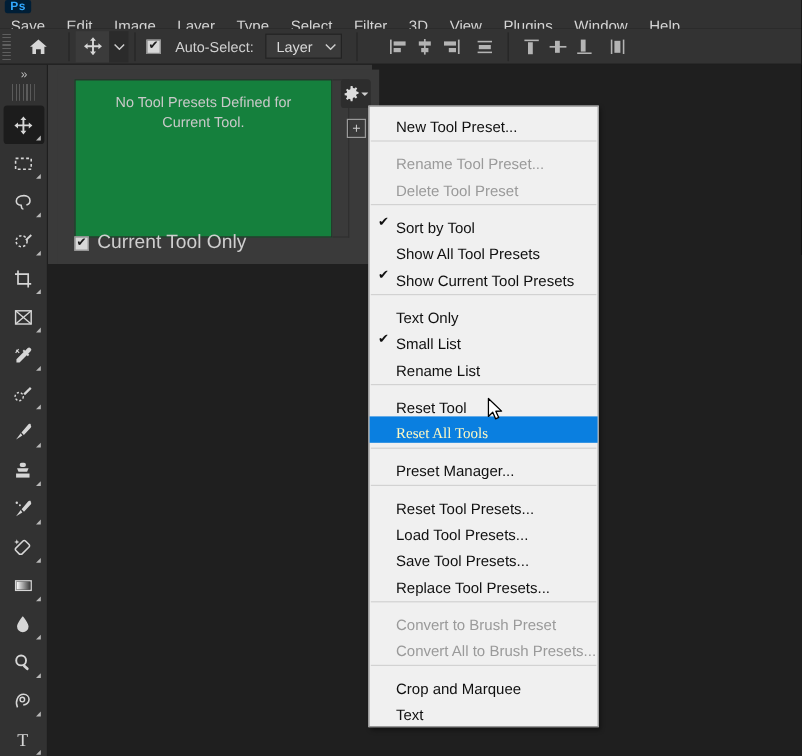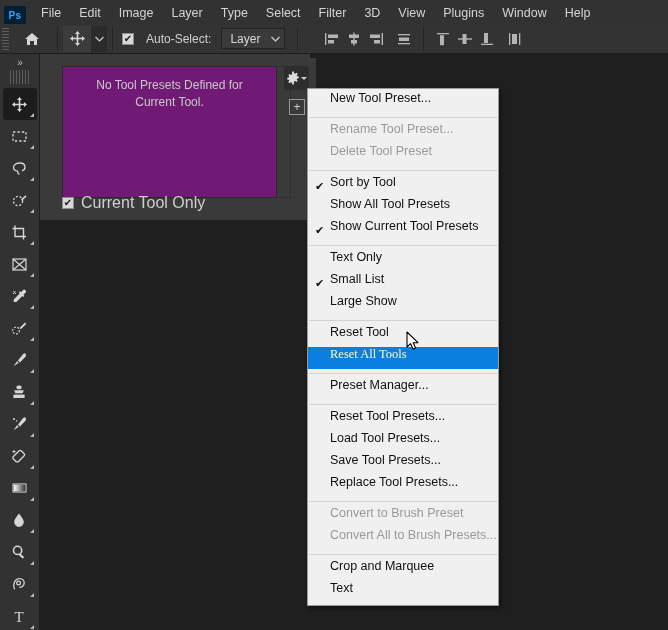--- a/index.html
+++ b/index.html
@@ -7,21 +7,21 @@
     width: 668px; height: 630px;
     background: #0d0d0d;
     font-family: "Liberation Sans", sans-serif;
     overflow: hidden;
   }
   #app { position: relative; width: 668px; height: 630px; background: #0b0b0b; }
 
   
   .menubar {
     position: absolute; top: 0; left: 0; width: 668px; height: 24px;
-    background: #323232; display: flex; align-items: flex-end;
+    background: #323232; display: flex; align-items: flex-start; flex-direction: column;
   }
   .ps-logo {
     width: 22px; height: 18px; margin-left: 4px; margin-right: 6px;
     background: #001e36; color: #31a8ff;
     font-size: 10px; font-weight: bold;
     display: flex; align-items: center; justify-content: center;
     border-radius: 2px; letter-spacing: .3px;
   }
   .menu-item {
     color: #d4d4d4; font-size: 12.5px; padding: 4px 9px; line-height: 14px;
@@ -87,21 +87,21 @@
     width: 0; height: 0; border-left: 4px solid transparent; border-bottom: 4px solid #b9b9b9;
   }
 
   
   .panel {
     position: absolute; left: 48px; top: 58px; width: 268px; height: 162px;
     background: #3a3a3a;
   }
   .panel-list {
     position: absolute; left: 14px; top: 8px; width: 215px; height: 132px;
-    background: #701a75; border: 1px solid #2a2a2a;
+    background: #15803d; border: 1px solid #2a2a2a;
     display: flex; align-items: flex-start; justify-content: center;
   }
   .panel-empty {
     color: #c9c9c9; font-size: 12px; text-align: center;
     padding: 10px 14px 0 14px; line-height: 17px;
   }
   .panel-scroll {
     position: absolute; left: 229px; top: 8px; width: 14px; height: 132px;
     background: #3a3a3a; border: 1px solid #2f2f2f; border-left: none;
   }
@@ -131,42 +131,42 @@
   }
 
   
   .ctxmenu {
     position: absolute; left: 307px; top: 88px; width: 192px;
     background: #f0f0f0; border: 1px solid #9a9a9a;
     box-shadow: 2px 2px 4px rgba(0,0,0,.45);
     padding: 2px 0; font-size: 12.5px; color: #101010;
   }
   .ctxrow {
-    position: relative; height: 22px; display: flex; align-items: flex-start;
+    position: relative; height: 22px; display: flex; align-items: flex-end;
     padding-left: 22px; white-space: nowrap;
   }
   .ctxrow.disabled { color: #9a9a9a; }
   .ctxrow.sel { background: #0a7fe0; color: #fef9c3; font-family: Liberation Serif, serif; }
   .ctxrow .check {
     position: absolute; left: 7px; top: 50%; transform: translateY(-50%);
     font-size: 11px; line-height: 11px;
   }
   .ctxsep { height: 1px; background: #d2d2d2; margin: 4px 1px 4px 1px; }
 
   .cursor { position: absolute; left: 406px; top: 331px; pointer-events: none; }
 </style>
 </head>
 <body>
 
 <div id="app">
 
   <div class="menubar">
     <div class="ps-logo">Ps</div>
     <div id="menubar-items" style="display:flex;align-items:center;">
-        <div class="menu-item">File</div>
+        <div class="menu-item">Save</div>
         <div class="menu-item">Edit</div>
         <div class="menu-item">Image</div>
         <div class="menu-item">Layer</div>
         <div class="menu-item">Type</div>
         <div class="menu-item">Select</div>
         <div class="menu-item">Filter</div>
         <div class="menu-item">3D</div>
         <div class="menu-item">View</div>
         <div class="menu-item">Plugins</div>
         <div class="menu-item">Window</div>
@@ -446,21 +446,21 @@
         </div>
         <div class="ctxsep"></div>
         <div class="ctxrow">
           <span>Text Only</span>
         </div>
         <div class="ctxrow">
           <span class="check">✔</span>
           <span>Small List</span>
         </div>
         <div class="ctxrow">
-          <span>Large Show</span>
+          <span>Rename List</span>
         </div>
         <div class="ctxsep"></div>
         <div class="ctxrow">
           <span>Reset Tool</span>
         </div>
         <div class="ctxrow sel">
           <span>Reset All Tools</span>
         </div>
         <div class="ctxsep"></div>
         <div class="ctxrow">

